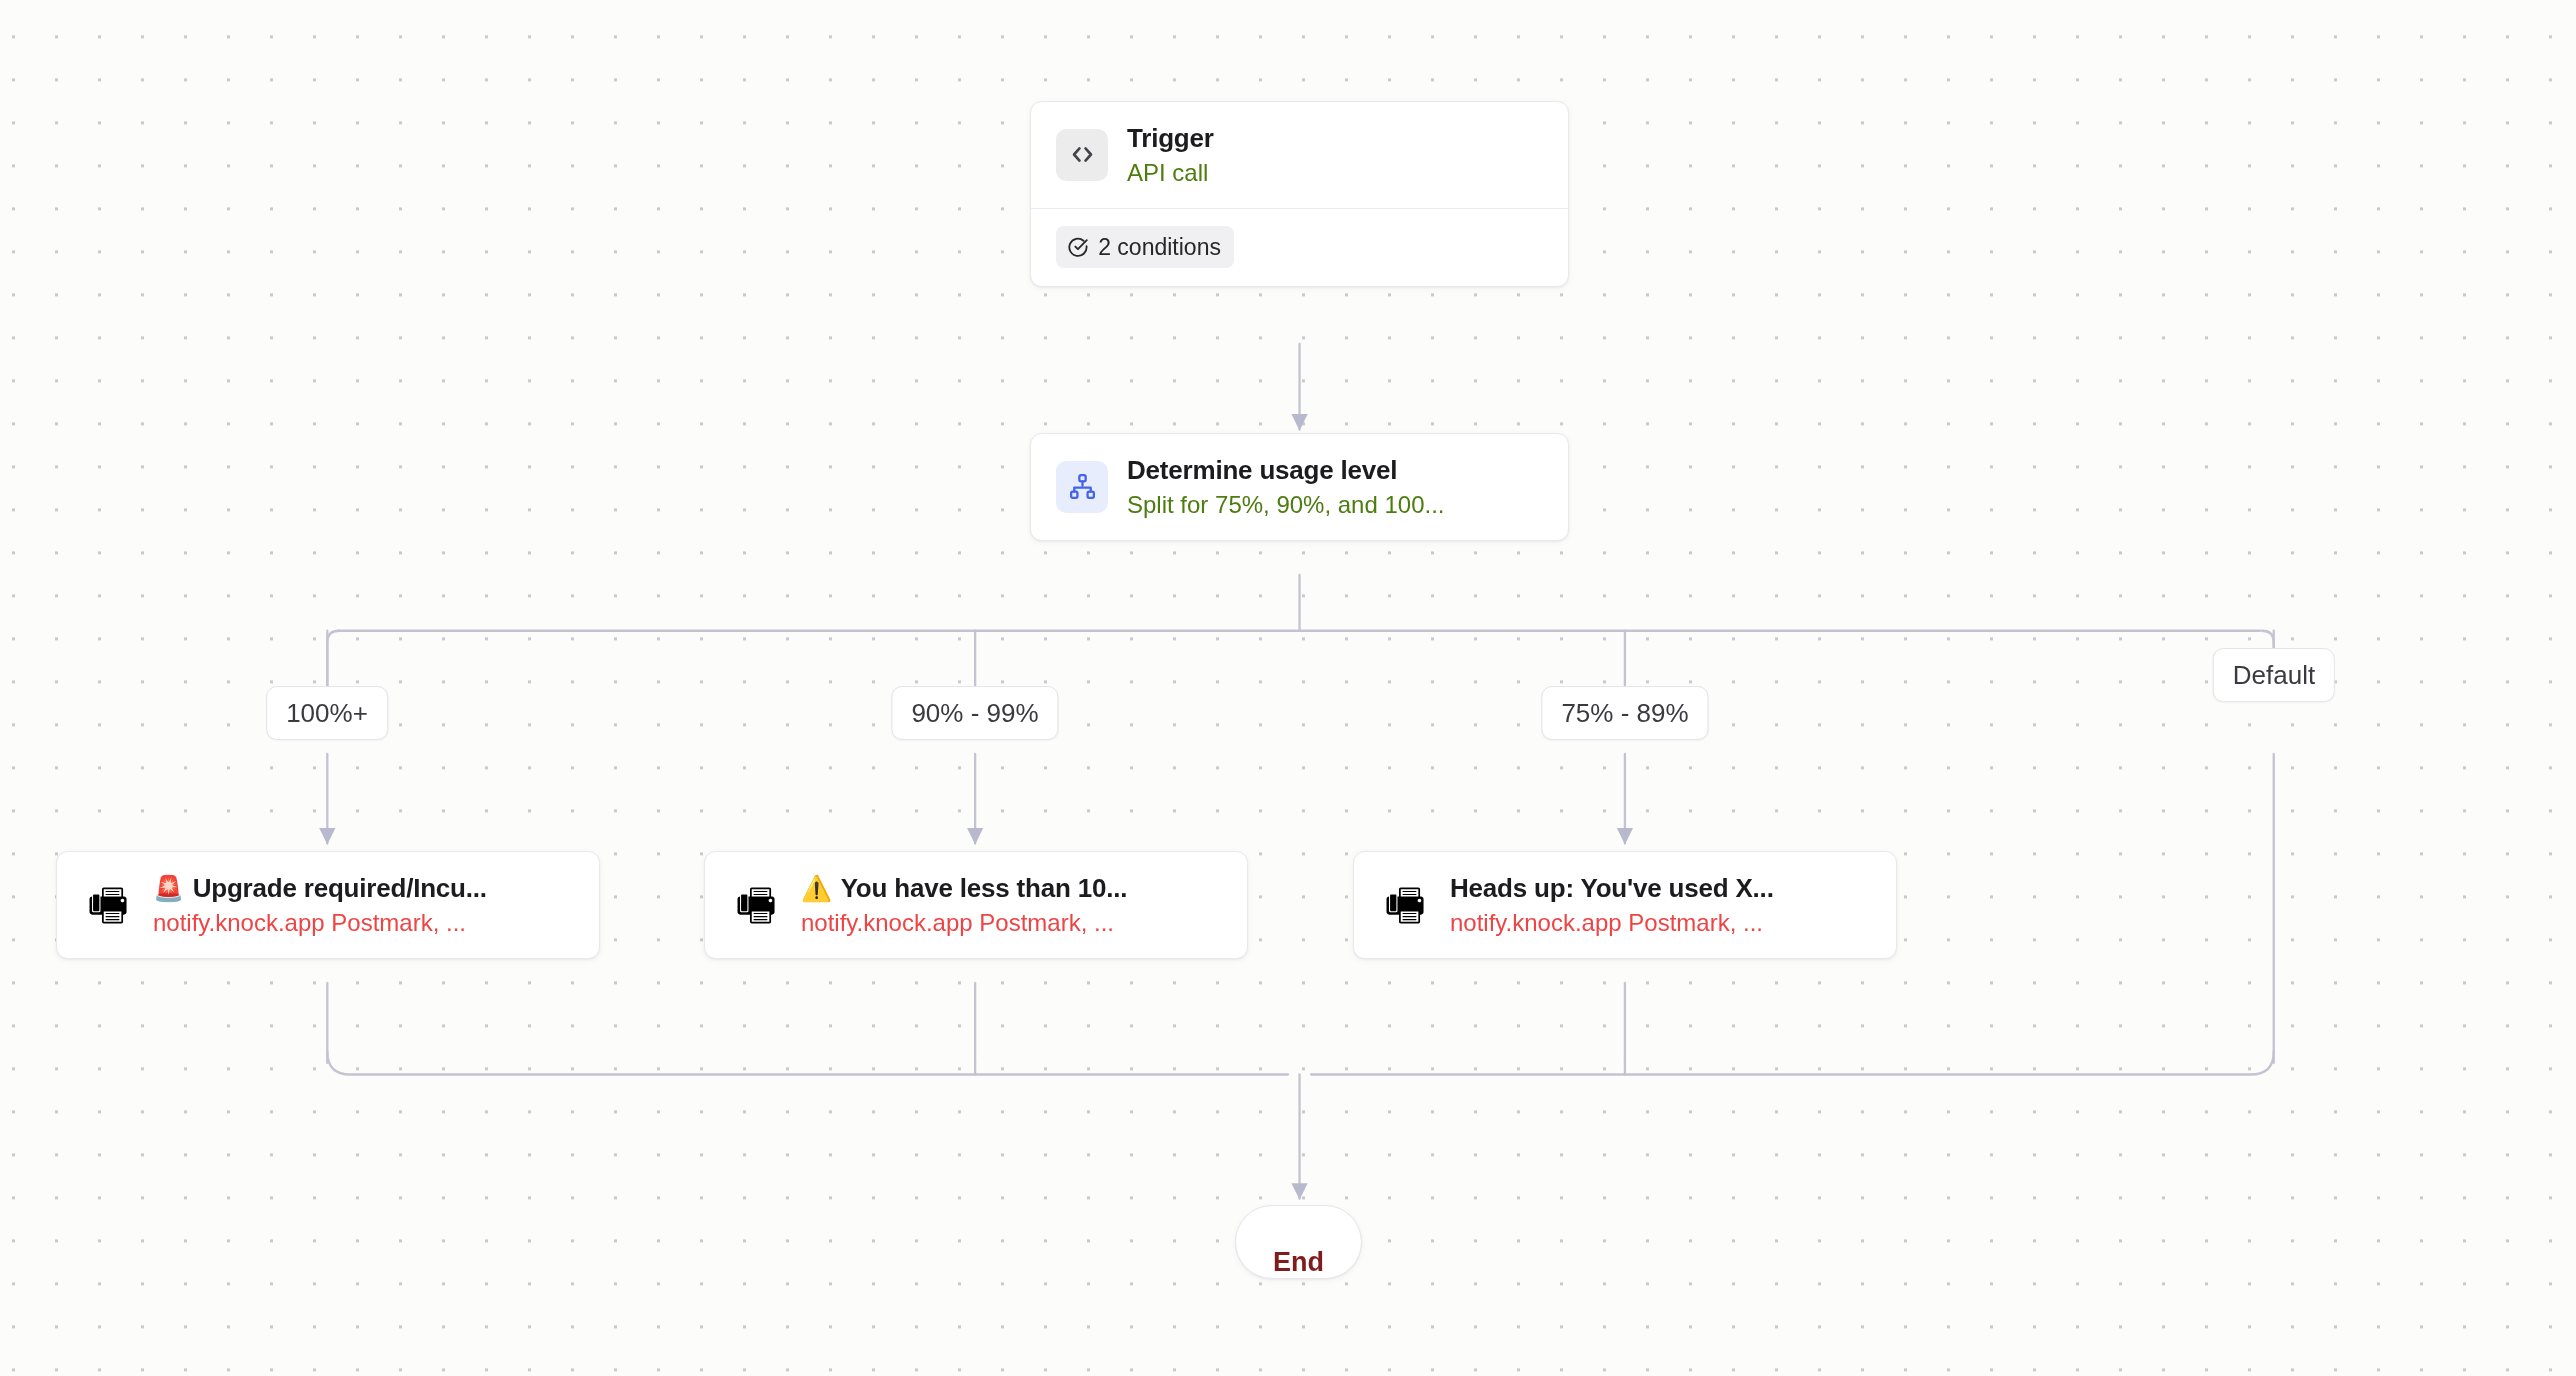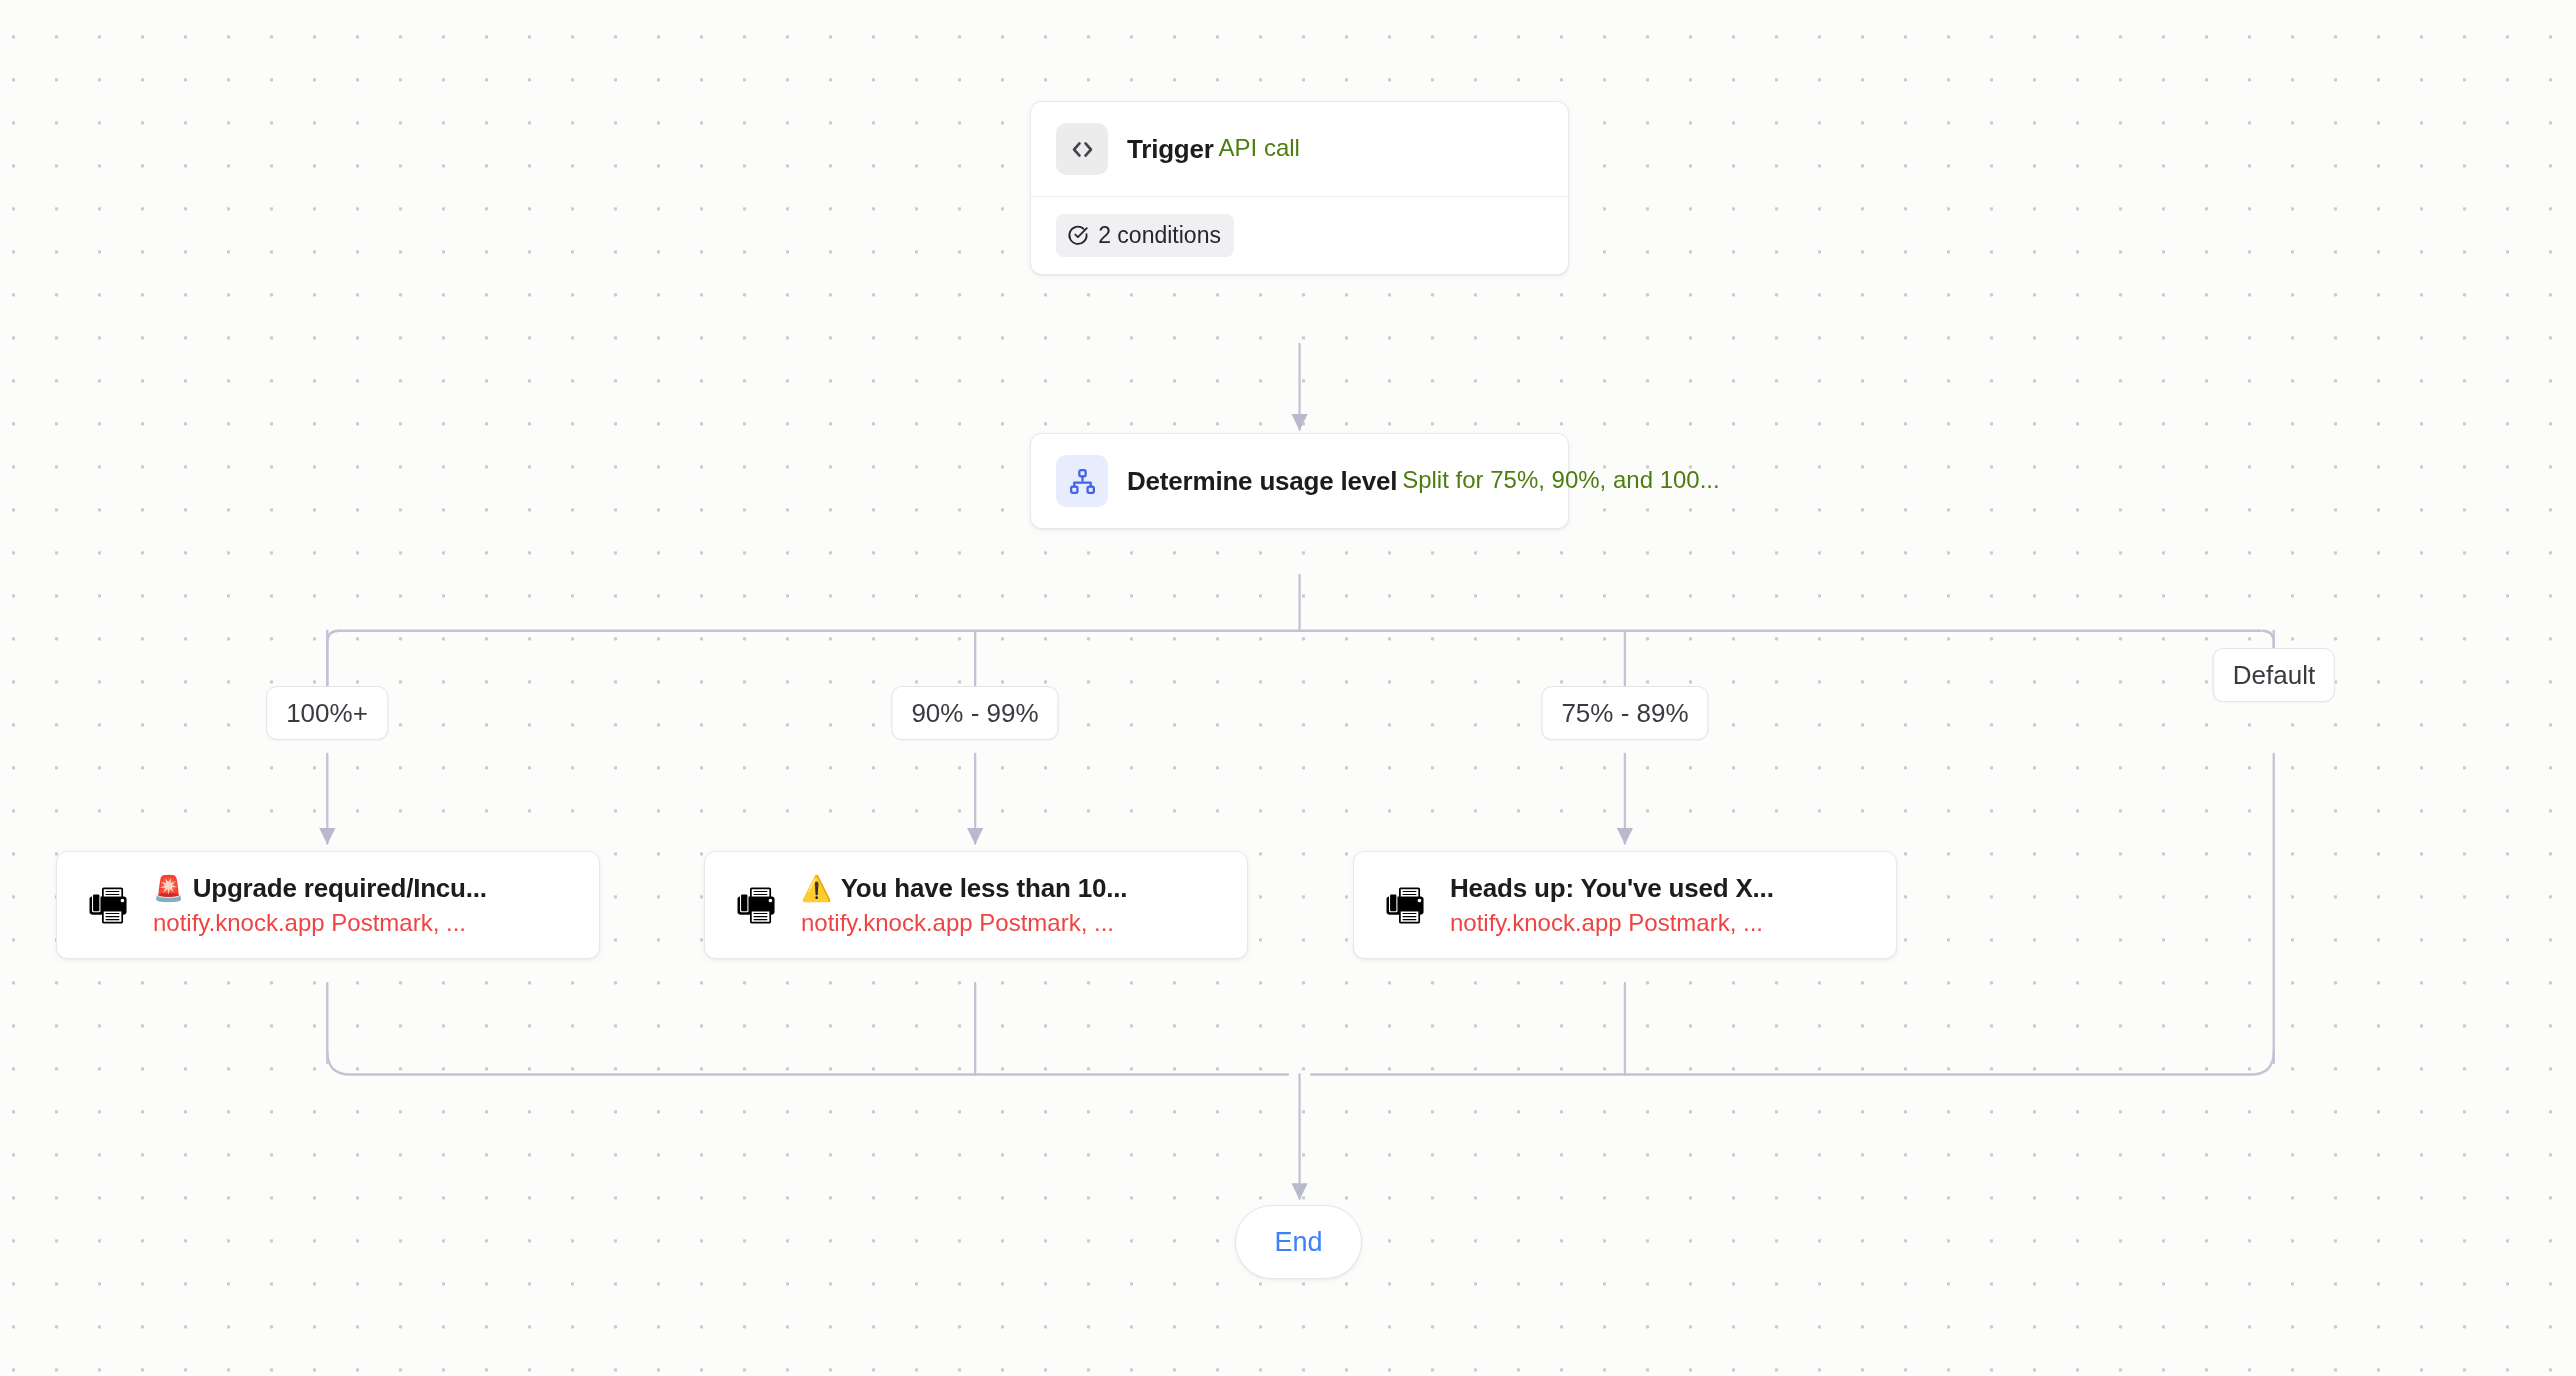--- a/index.html
+++ b/index.html
@@ -51,21 +51,21 @@
     width: 52px;
     height: 52px;
     border-radius: 10.6px;
     display: flex;
     align-items: center;
     justify-content: center;
   }
   .node-icon.grey { background: #ececed; }
   .node-icon.blue { background: #e8edfd; }
 
-  .node-text { display: flex; flex-direction: row; gap: 4.8px; min-width: 0; }
+  .node-text { display: flex; flex-direction: column; gap: 4.8px; min-width: 0; }
 
   .node-title {
     font-size: 26px;
     font-weight: 700;
     color: #1c1c1f;
     letter-spacing: -0.2px;
     white-space: nowrap;
   }
   .node-sub {
     font-size: 24px;
@@ -149,25 +149,25 @@
     white-space: nowrap;
   }
 
   
   .end-node {
     position: absolute;
     background: #ffffff;
     border: 1px solid #e6e6ec;
     border-radius: 962px;
     display: flex;
-    align-items: center;
+    align-items: flex-end;
     justify-content: center;
     font-size: 27px;
-    font-weight: 400;
-    color: #3b82f6;
+    font-weight: 700;
+    color: #7f1d1d;
     box-shadow: 0 1px 1.9px rgba(16,17,26,0.05), 0 1.9px 7.7px rgba(16,17,26,0.04);
   }
 </style>
 </head>
 <body>
 
 <div id="canvas">
 
   <svg id="wires" viewBox="0 0 2676 1430" width="2576" height="1377">
     <defs>

